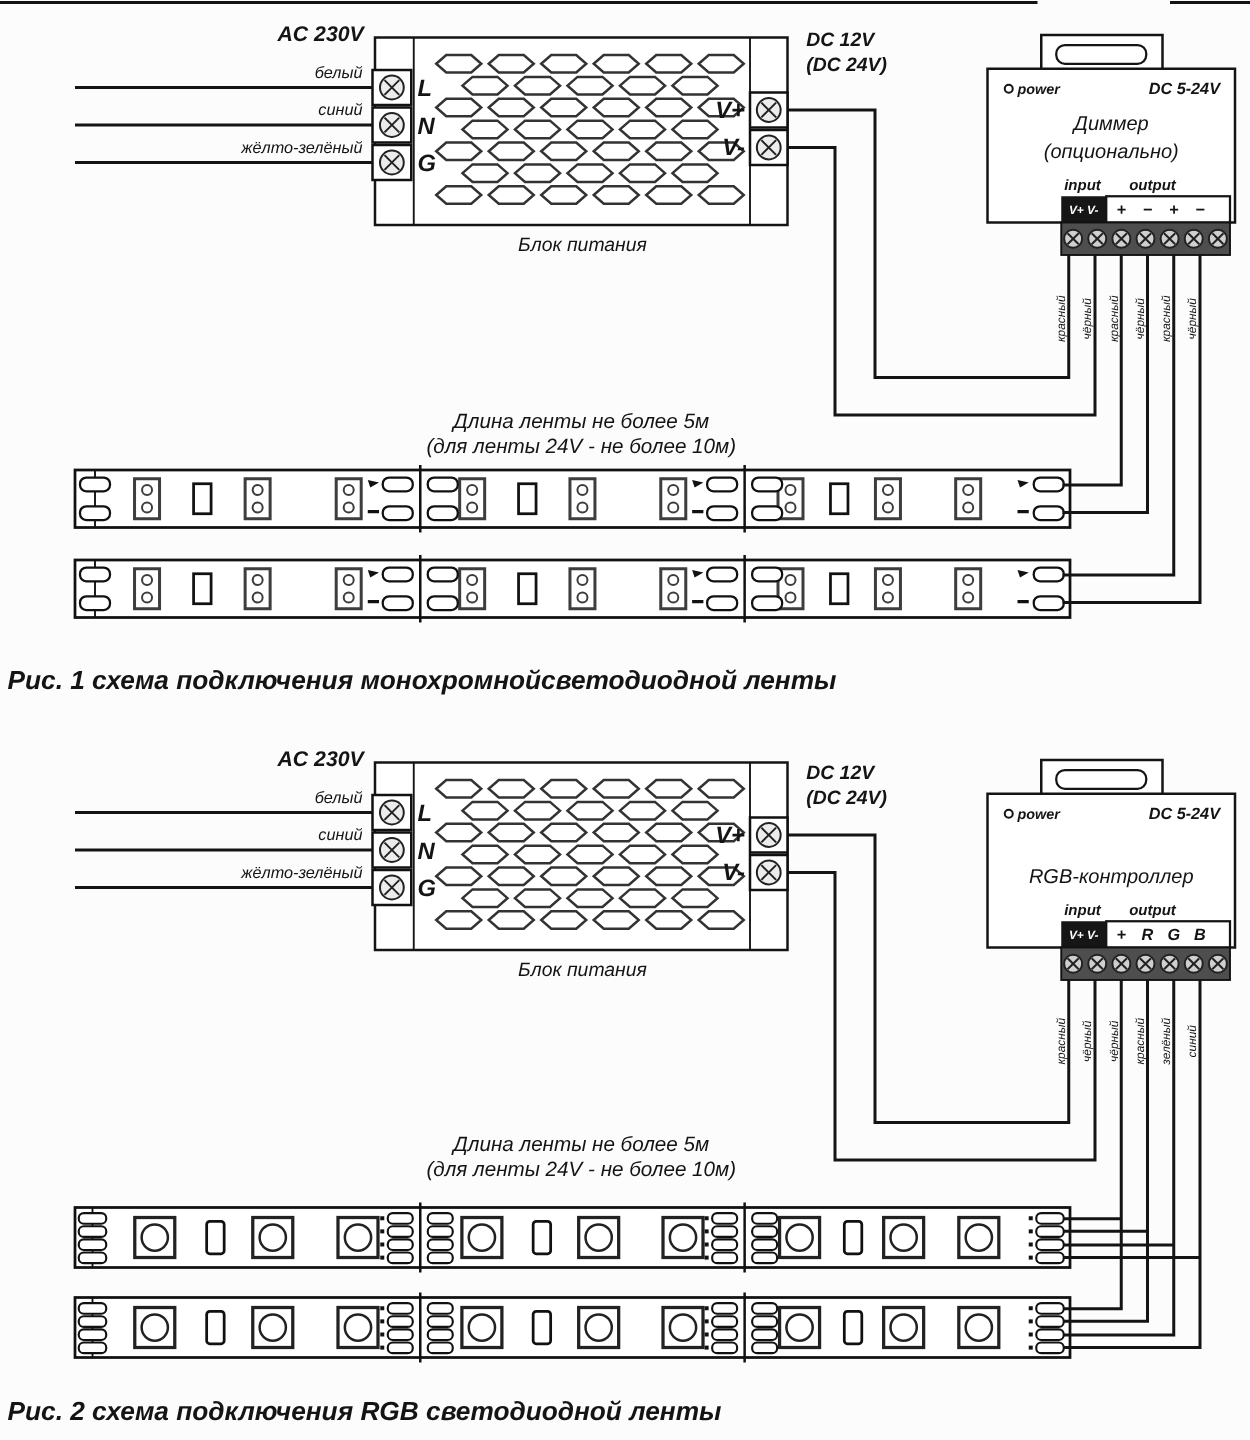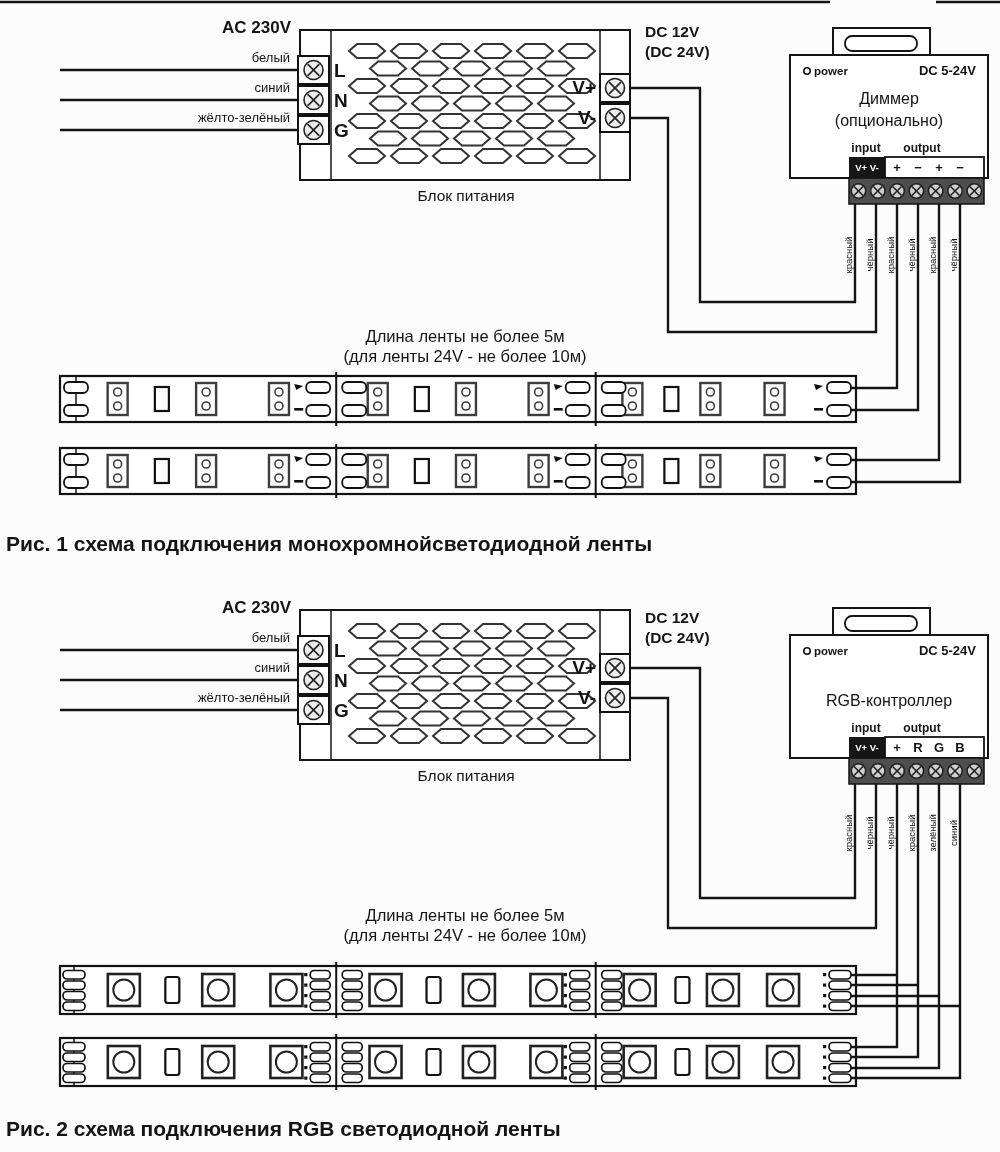--- a/index.html
+++ b/index.html
@@ -1,16 +1,16 @@
 <!DOCTYPE html>
 <html><head>
 <meta charset="utf-8">
 <style>
   html,body{margin:0;padding:0;background:#fff;}
-  .canvas{position:relative;width:1000px;height:1152px;background:#fcfcfc;font-family:"Liberation Sans",sans-serif;}
+  .canvas{position:relative;width:1000px;height:1152px;background:#fcfcfc;font-family:"Liberation Sans",sans-serif;font-style:italic;}
   svg text{font-family:"Liberation Sans",sans-serif;fill:#141414;}
   .wire{stroke:#141414;stroke-width:2.4;fill:none;}
   .thin{stroke:#141414;stroke-width:1.5;fill:none;}
   .box{fill:#fff;stroke:#141414;stroke-width:2;}
   .white-text{fill:#ffffff;}
   .cap{font-weight:bold;}
 </style>
 </head>
 <body>
 

